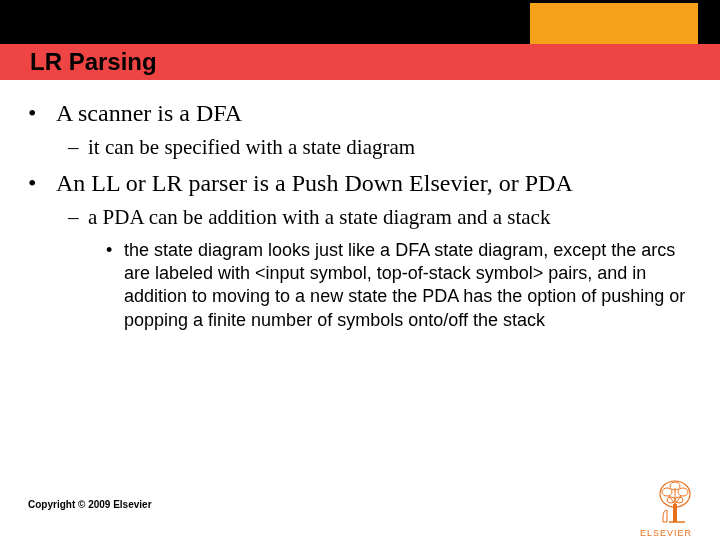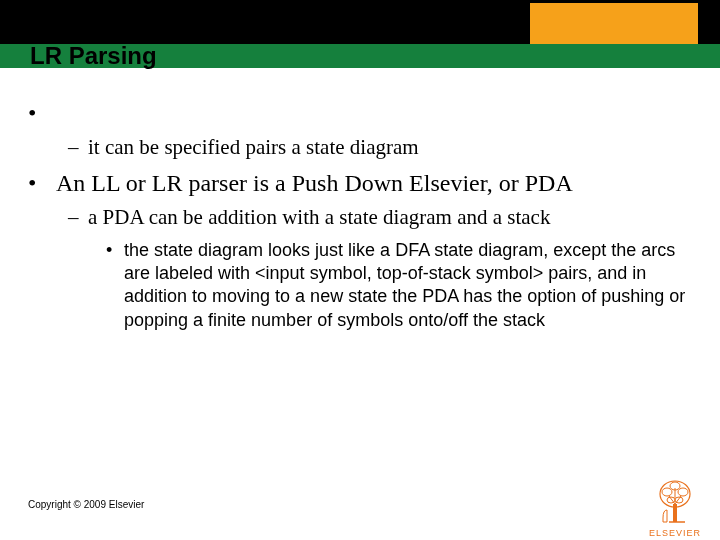--- a/index.html
+++ b/index.html
@@ -24,22 +24,22 @@
     right: 22px;
     width: 168px;
     height: 41px;
     background: #f6a11a;
   }
   .title-bar {
     position: absolute;
     top: 44px;
     left: 0;
     width: 720px;
-    height: 24px;
-    background: #15803d;
+    height: 36px;
+    background: #ef4444;
     display: flex;
     align-items: center;
     padding-left: 30px;
   }
   .title-bar h1 {
     font-size: 24px;
     font-weight: bold;
     color: #000;
     font-family: Arial, sans-serif;
   }
@@ -87,27 +87,27 @@
     width: 18px;
     flex-shrink: 0;
   }
   .copyright {
     position: absolute;
     left: 28px;
     bottom: 30px;
     font-family: Arial, sans-serif;
     font-size: 10px;
     color: #000;
+    font-weight: bold;
   }
   .logo {
     position: absolute;
     right: 10px;
     bottom: 2px;
     width: 70px;
-    text-align: center;
   }
   .logo-tree {
     width: 52px;
     height: 48px;
     margin: 0 auto 2px auto;
     position: relative;
   }
   .logo-tree svg { display: block; }
   .logo-text {
     font-family: Arial, sans-serif;
@@ -124,25 +124,26 @@
 <div class="header-orange"></div>
 
 <div class="title-bar">
   <h1>LR Parsing</h1>
 </div>
 
 <div class="content">
 
   <div class="bullet-l1">
     <span class="dot">•</span>
+    <span>A scanner is a DFA</span>
   </div>
 
   <div class="bullet-l2">
     <span class="dash">–</span>
-    <span>it can be specified pairs a state diagram</span>
+    <span>it can be specified with a state diagram</span>
   </div>
 
   <div class="bullet-l1">
     <span class="dot">•</span>
     <span>An LL or LR parser is a Push Down Elsevier, or PDA</span>
   </div>
 
   <div class="bullet-l2">
     <span class="dash">–</span>
     <span>a PDA can be addition with a state diagram and a stack</span>

